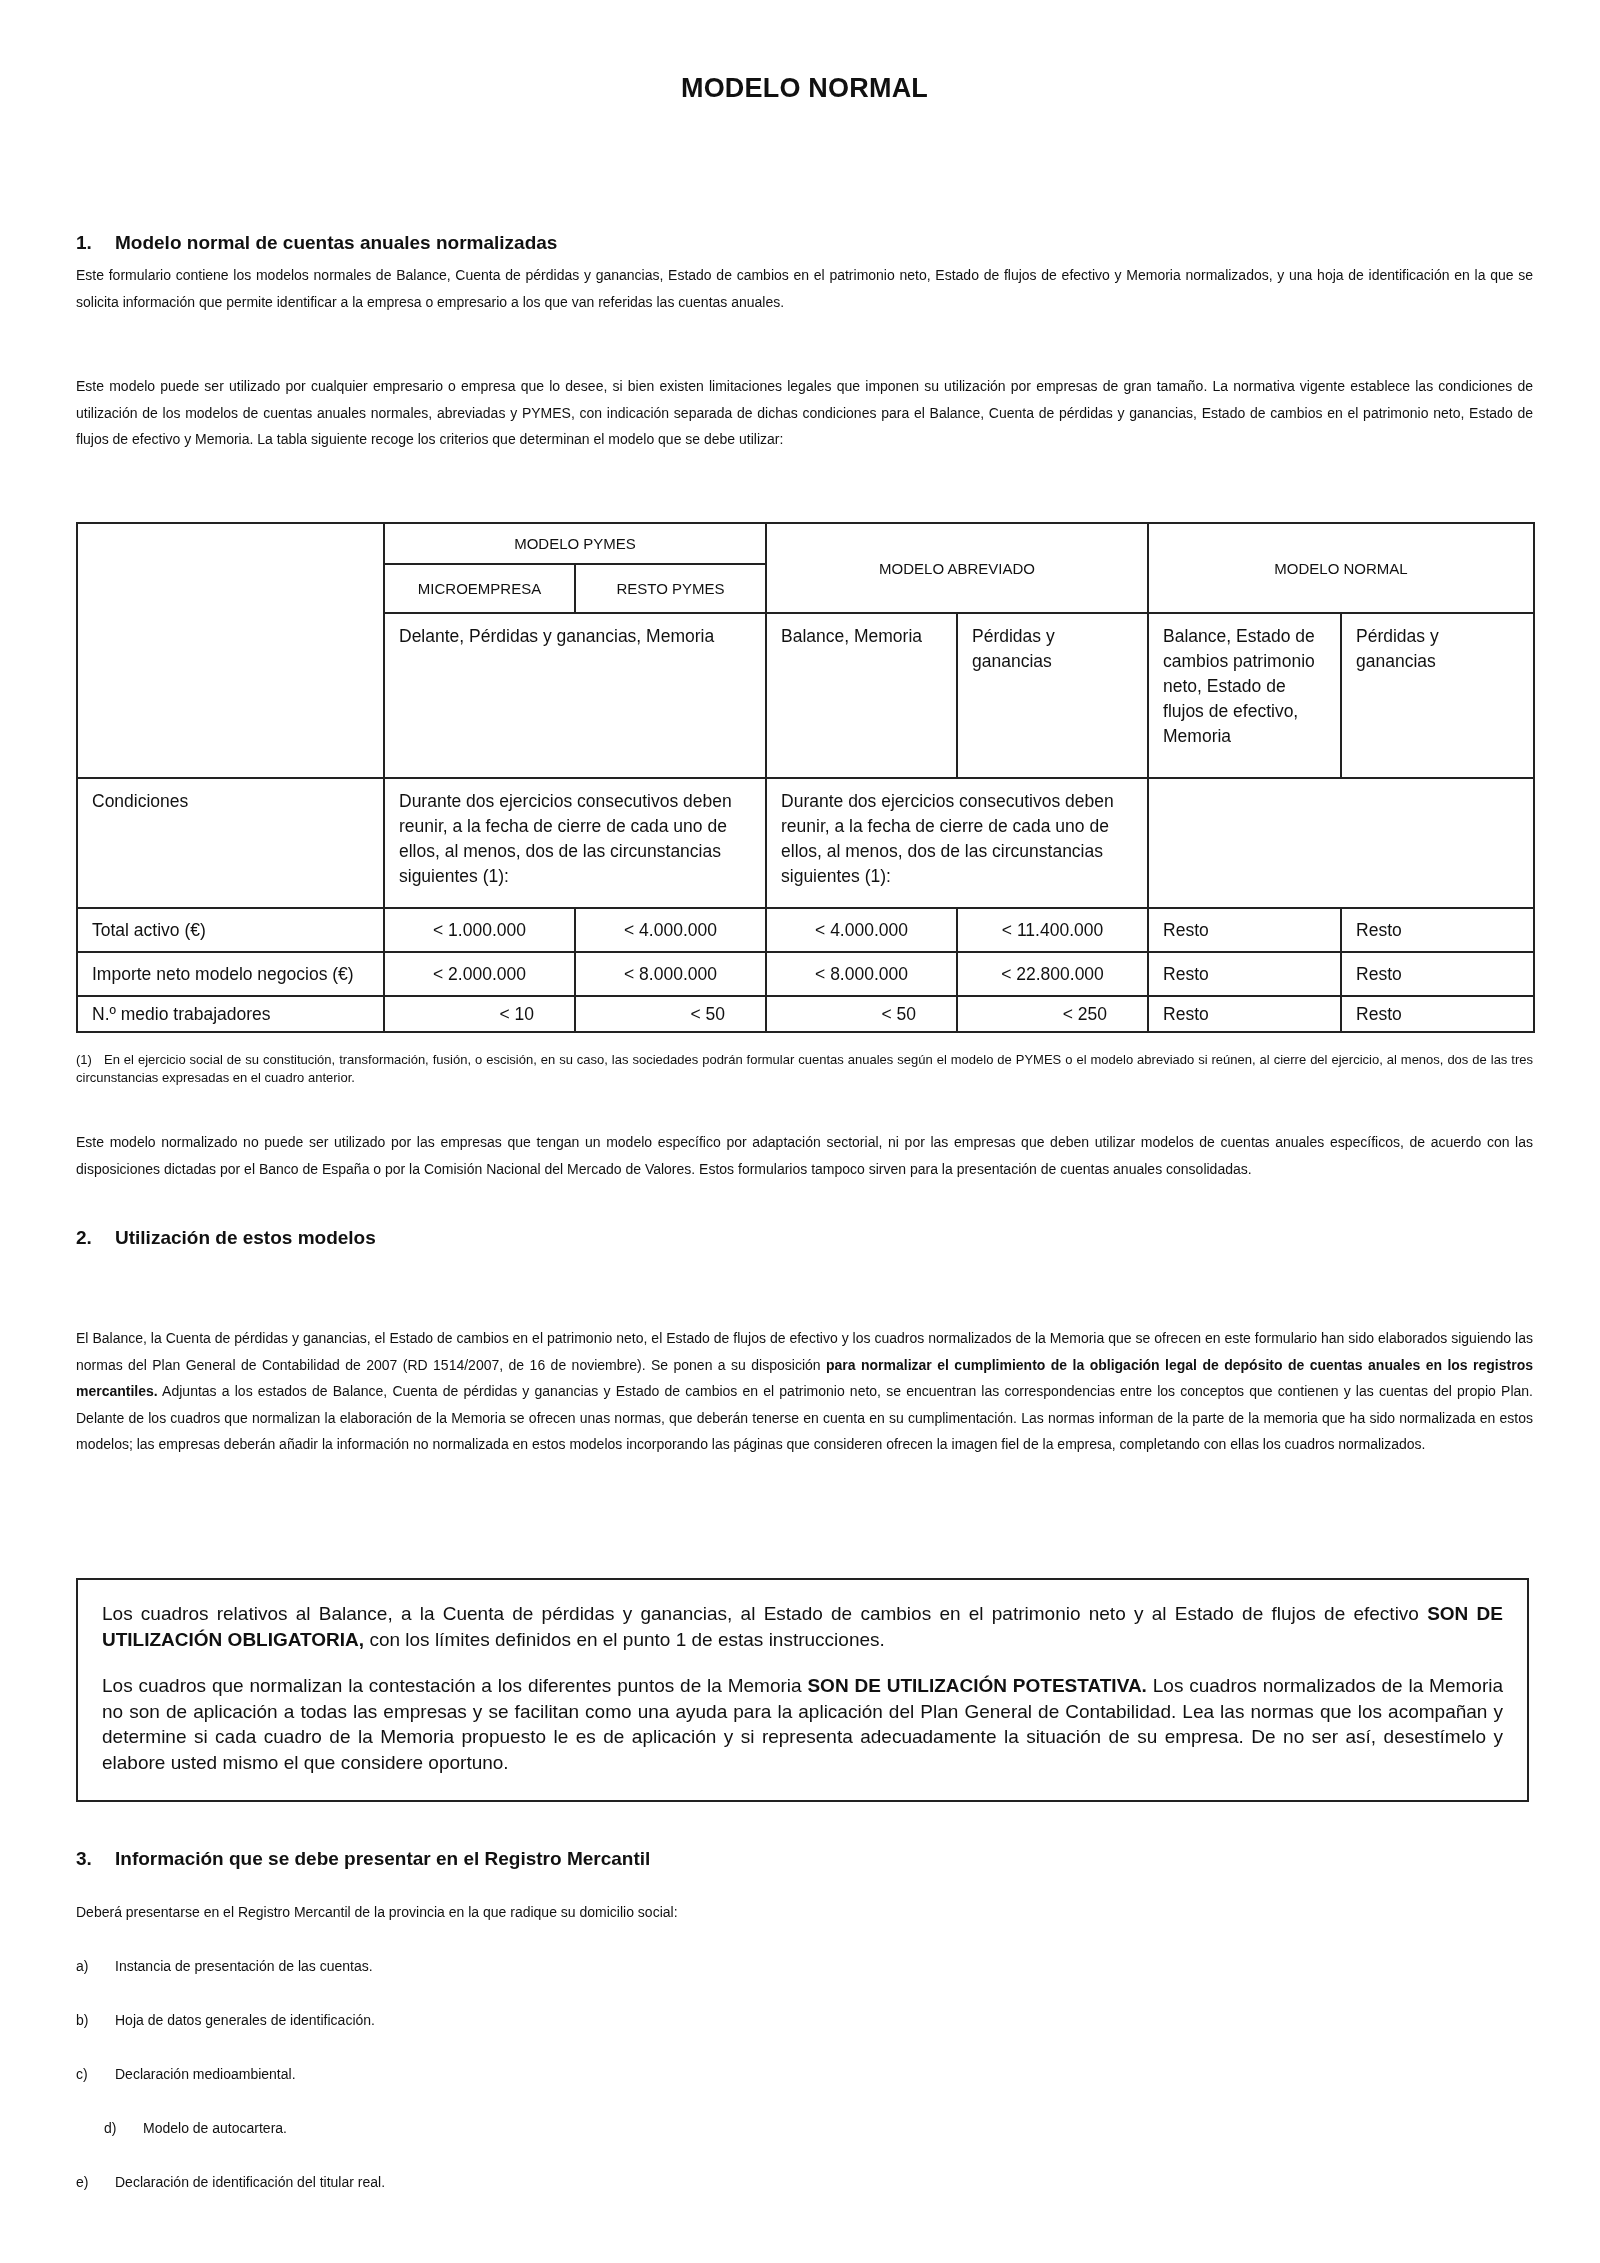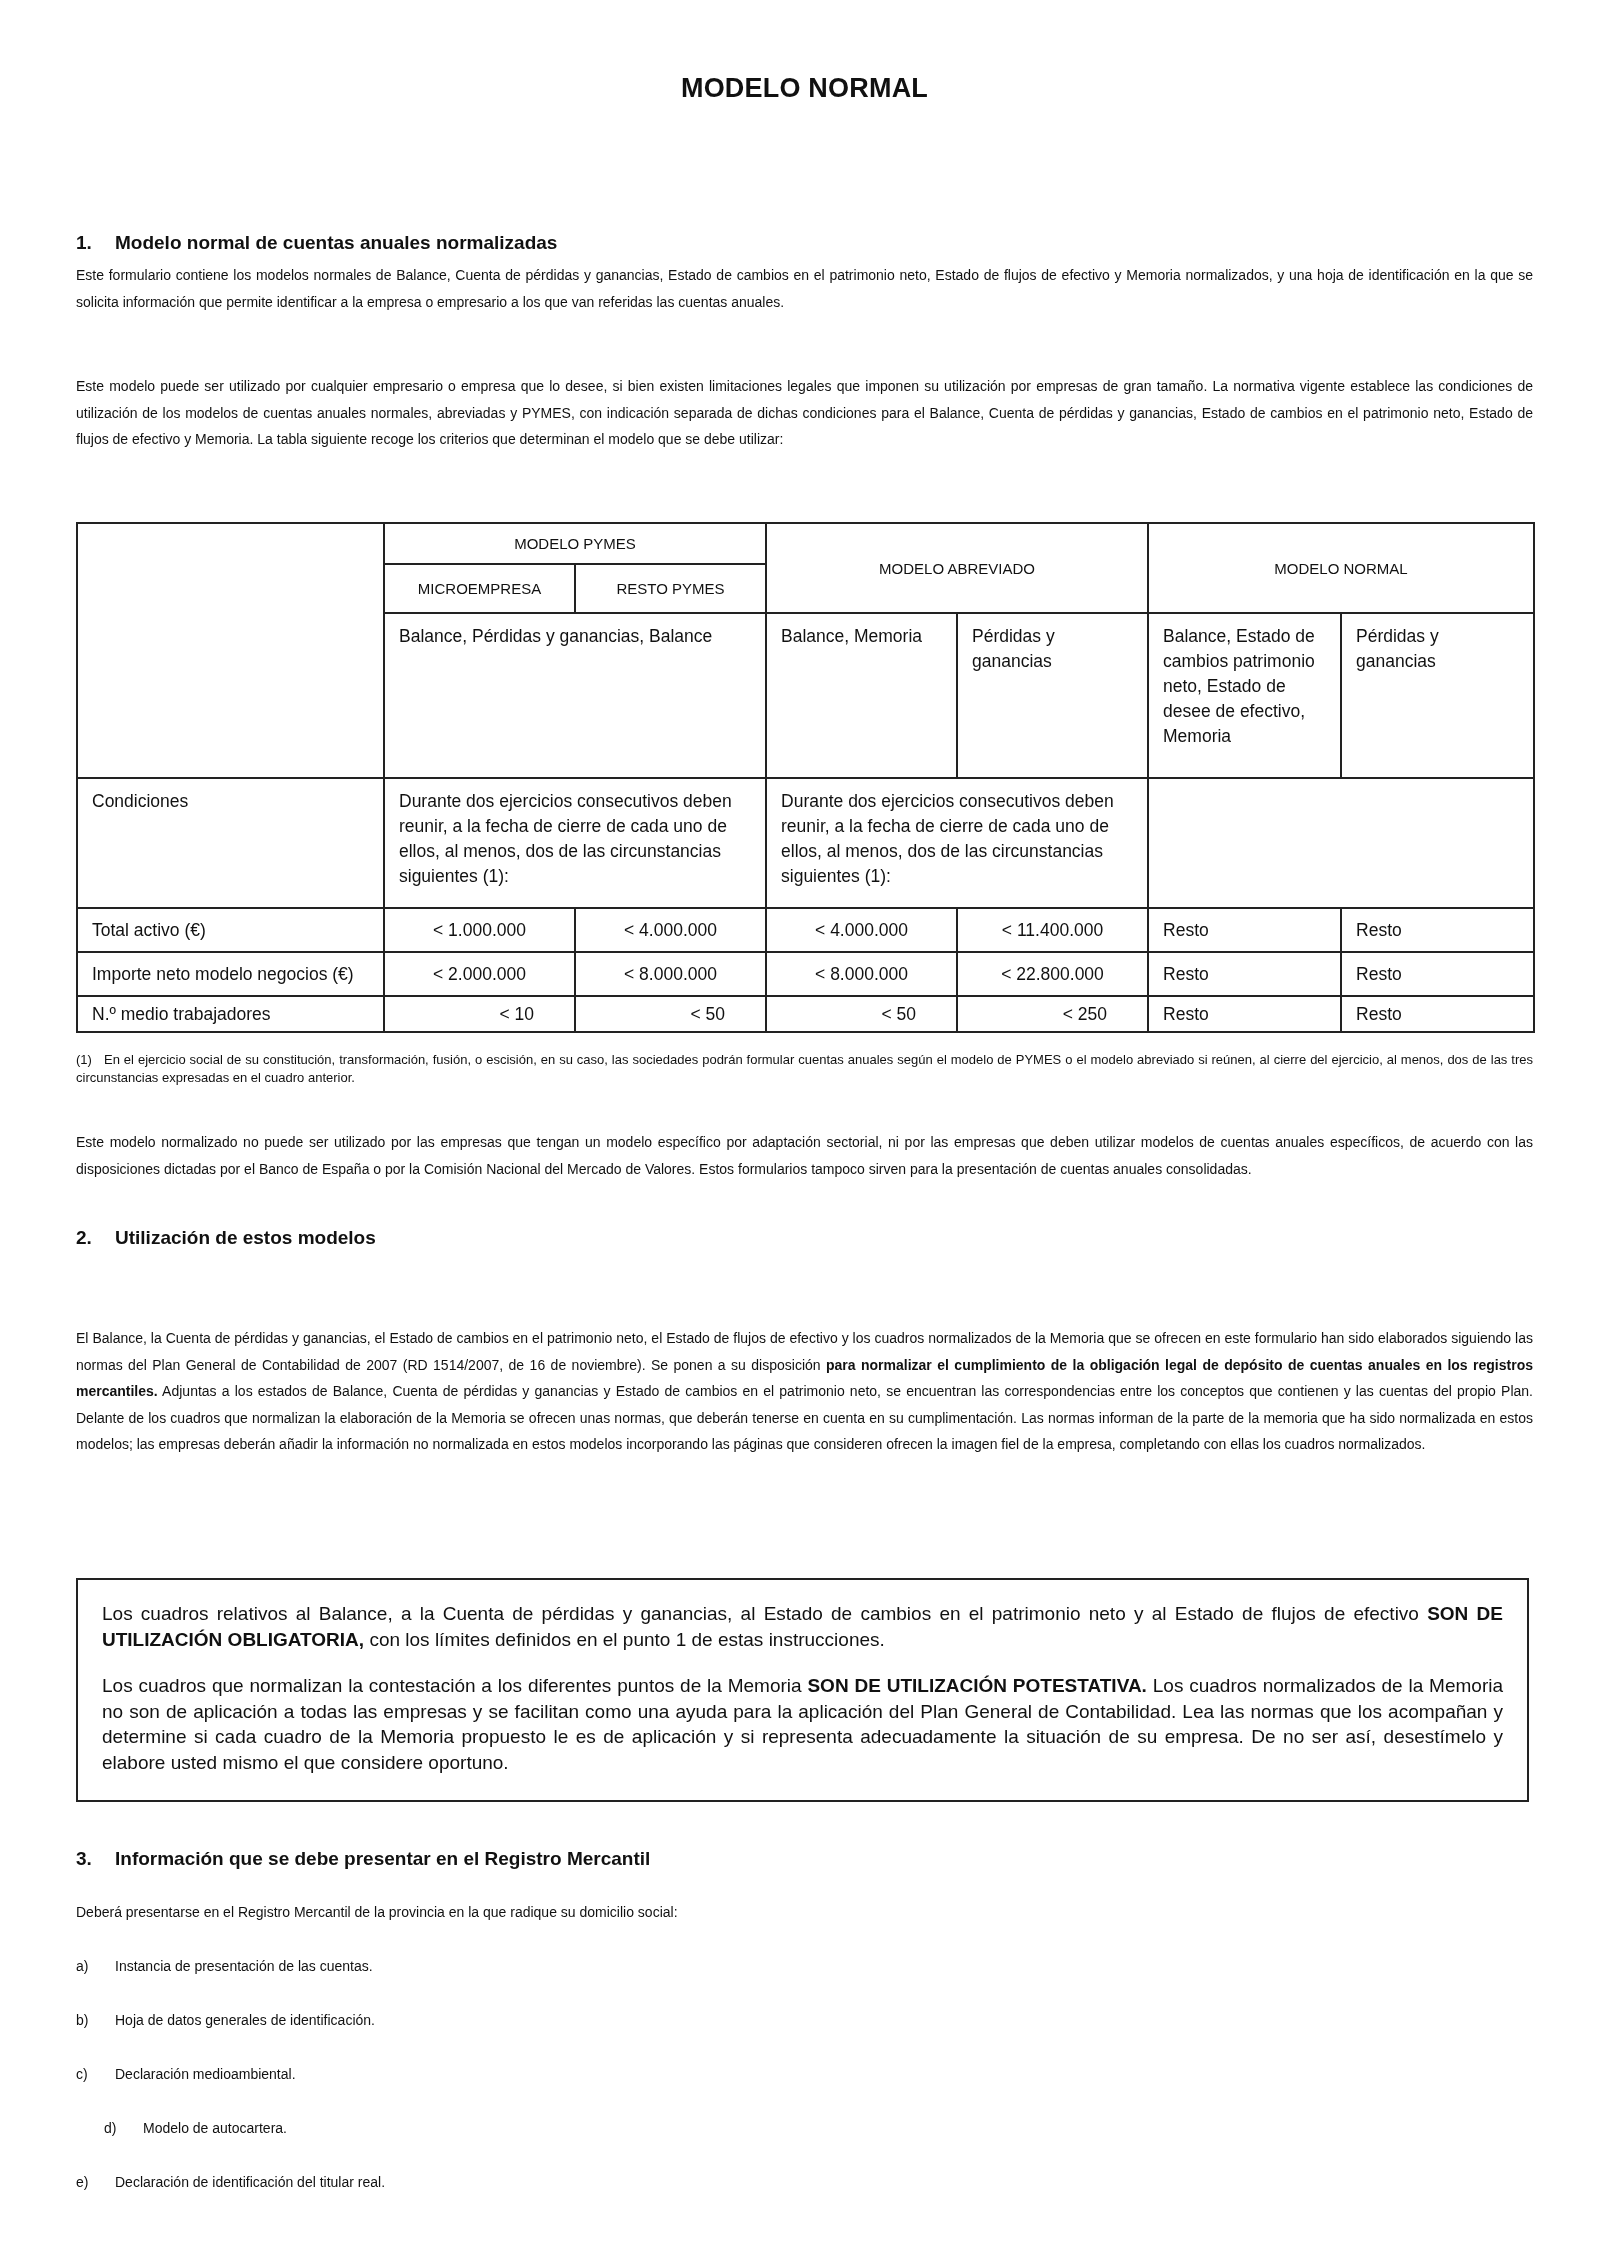--- a/index.html
+++ b/index.html
@@ -80,24 +80,24 @@
       <td rowspan="3"></td>
       <td colspan="2" class="hd">MODELO PYMES</td>
       <td colspan="2" rowspan="2" class="hd">MODELO ABREVIADO</td>
       <td colspan="2" rowspan="2" class="hd">MODELO NORMAL</td>
     </tr>
     <tr style="height:49px;">
       <td class="hd">MICROEMPRESA</td>
       <td class="hd">RESTO PYMES</td>
     </tr>
     <tr style="height:165px;">
-      <td colspan="2" style="padding-top:10px;">Balance, Pérdidas y ganancias, Balance</td>
+      <td colspan="2" style="padding-top:10px;">Delante, Pérdidas y ganancias, Memoria</td>
       <td style="padding-top:10px;">Balance, Memoria</td>
       <td style="padding-top:10px;">Pérdidas y ganancias</td>
-      <td style="padding-top:10px;">Balance, Estado de cambios patrimonio neto, Estado de desee de efectivo, Memoria</td>
+      <td style="padding-top:10px;">Balance, Estado de cambios patrimonio neto, Estado de flujos de efectivo, Memoria</td>
       <td style="padding-top:10px;">Pérdidas y ganancias</td>
     </tr>
     <tr style="height:130px;">
       <td style="padding-top:10px;">Condiciones</td>
       <td colspan="2" style="padding-top:10px;">Durante dos ejercicios consecutivos deben reunir, a la fecha de cierre de cada uno de ellos, al menos, dos de las circunstancias siguientes (1):</td>
       <td colspan="2" style="padding-top:10px;">Durante dos ejercicios consecutivos deben reunir, a la fecha de cierre de cada uno de ellos, al menos, dos de las circunstancias siguientes (1):</td>
       <td colspan="2"></td>
     </tr>
     <tr style="height:44px;">
       <td class="mid">Total activo (€)</td>

